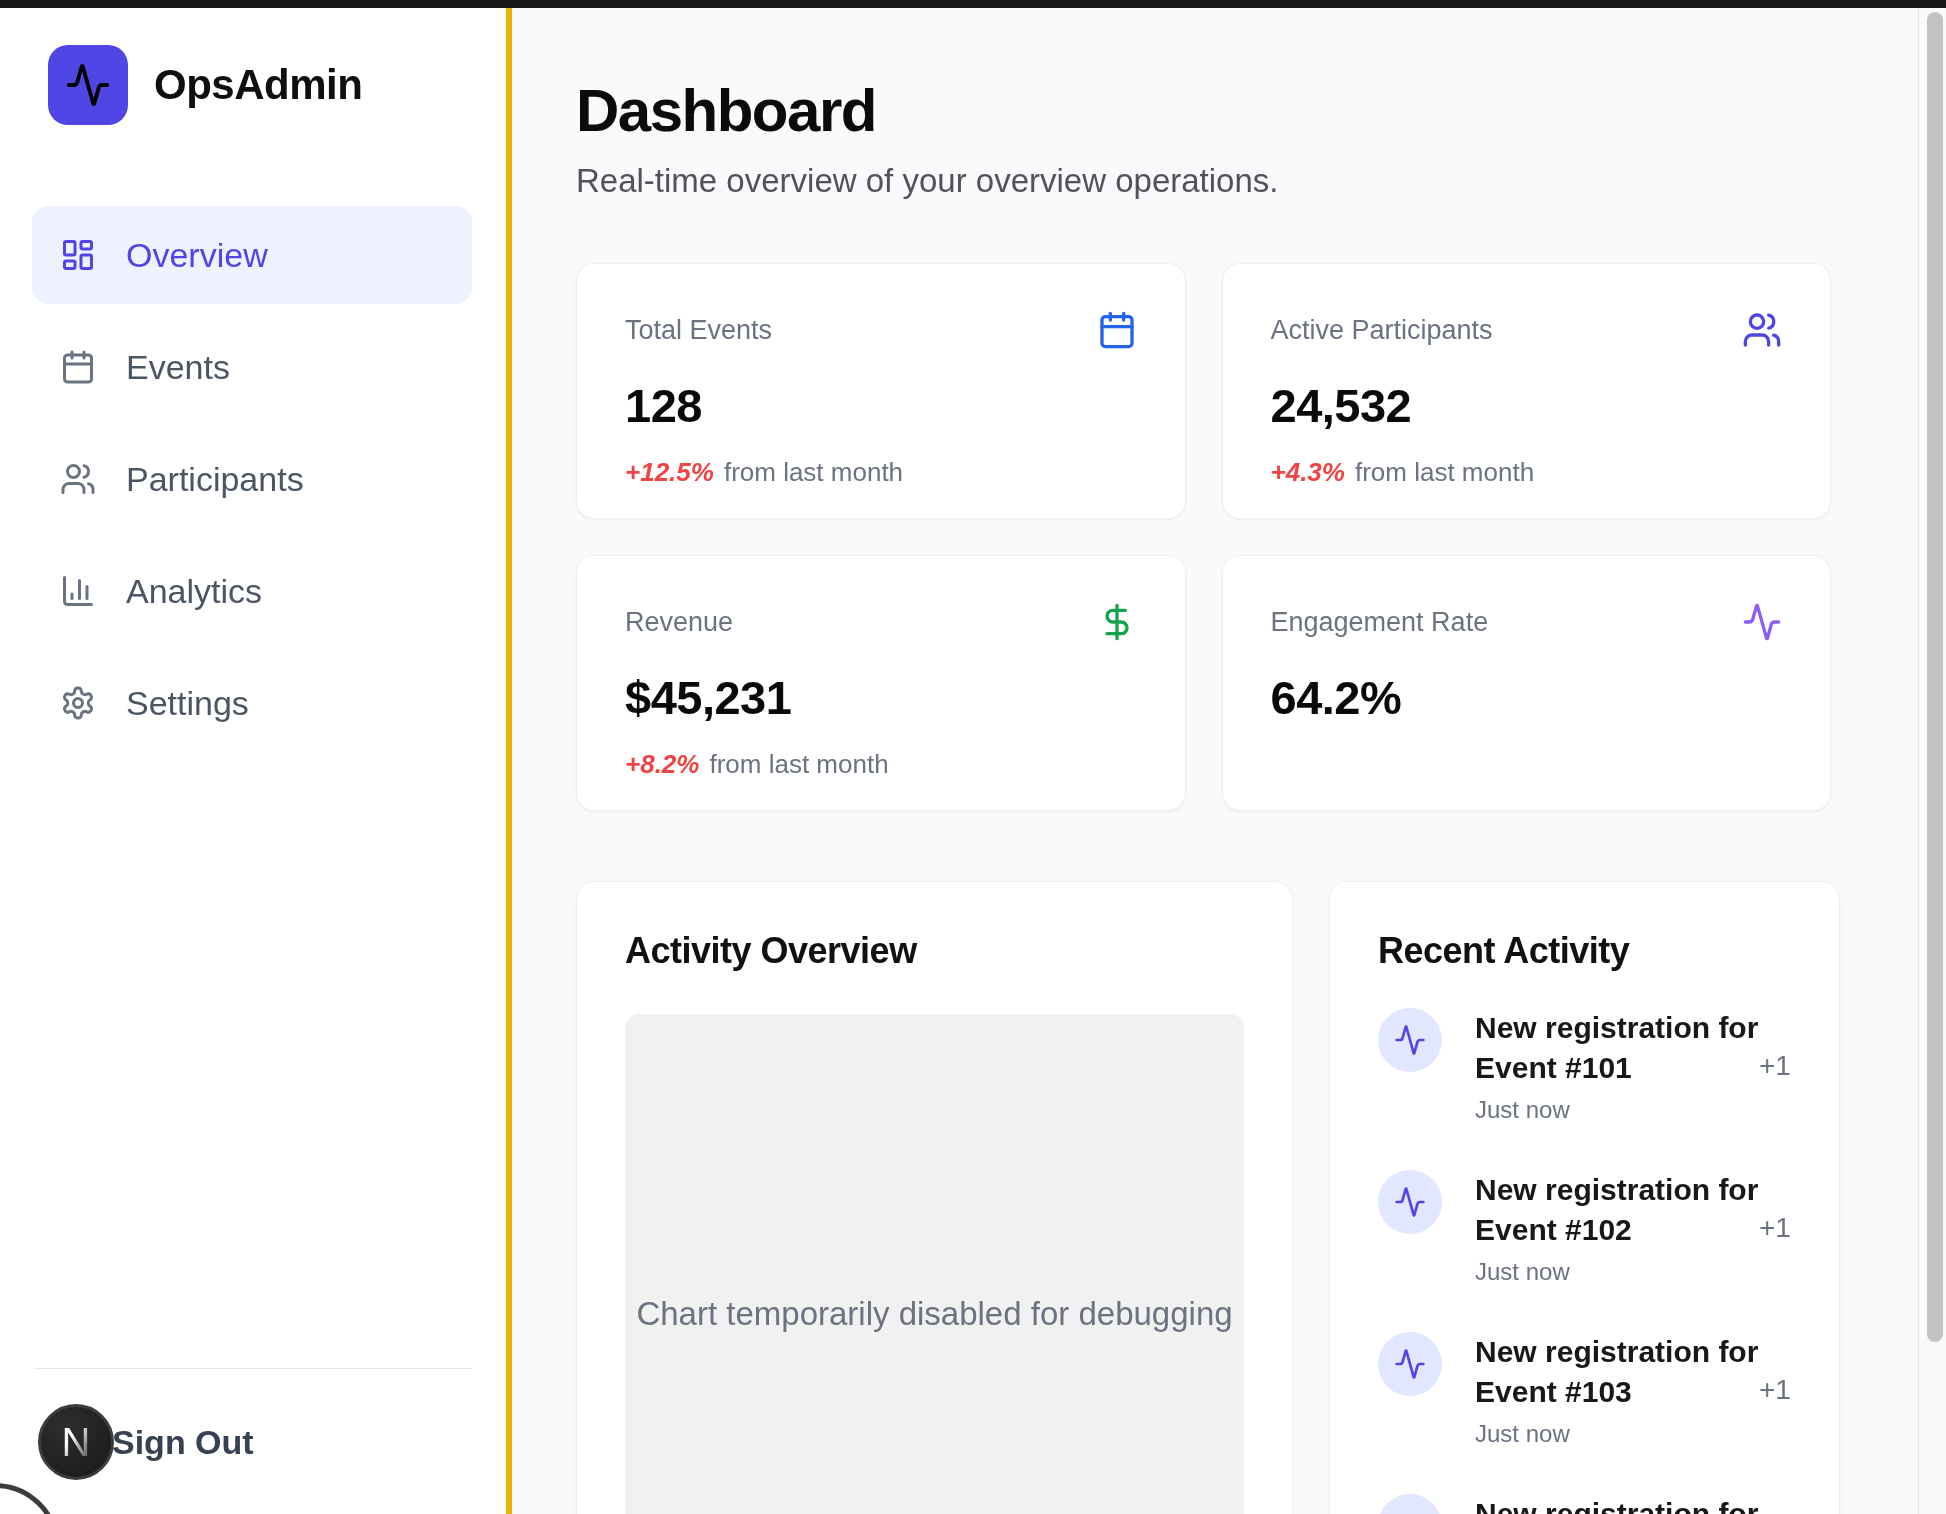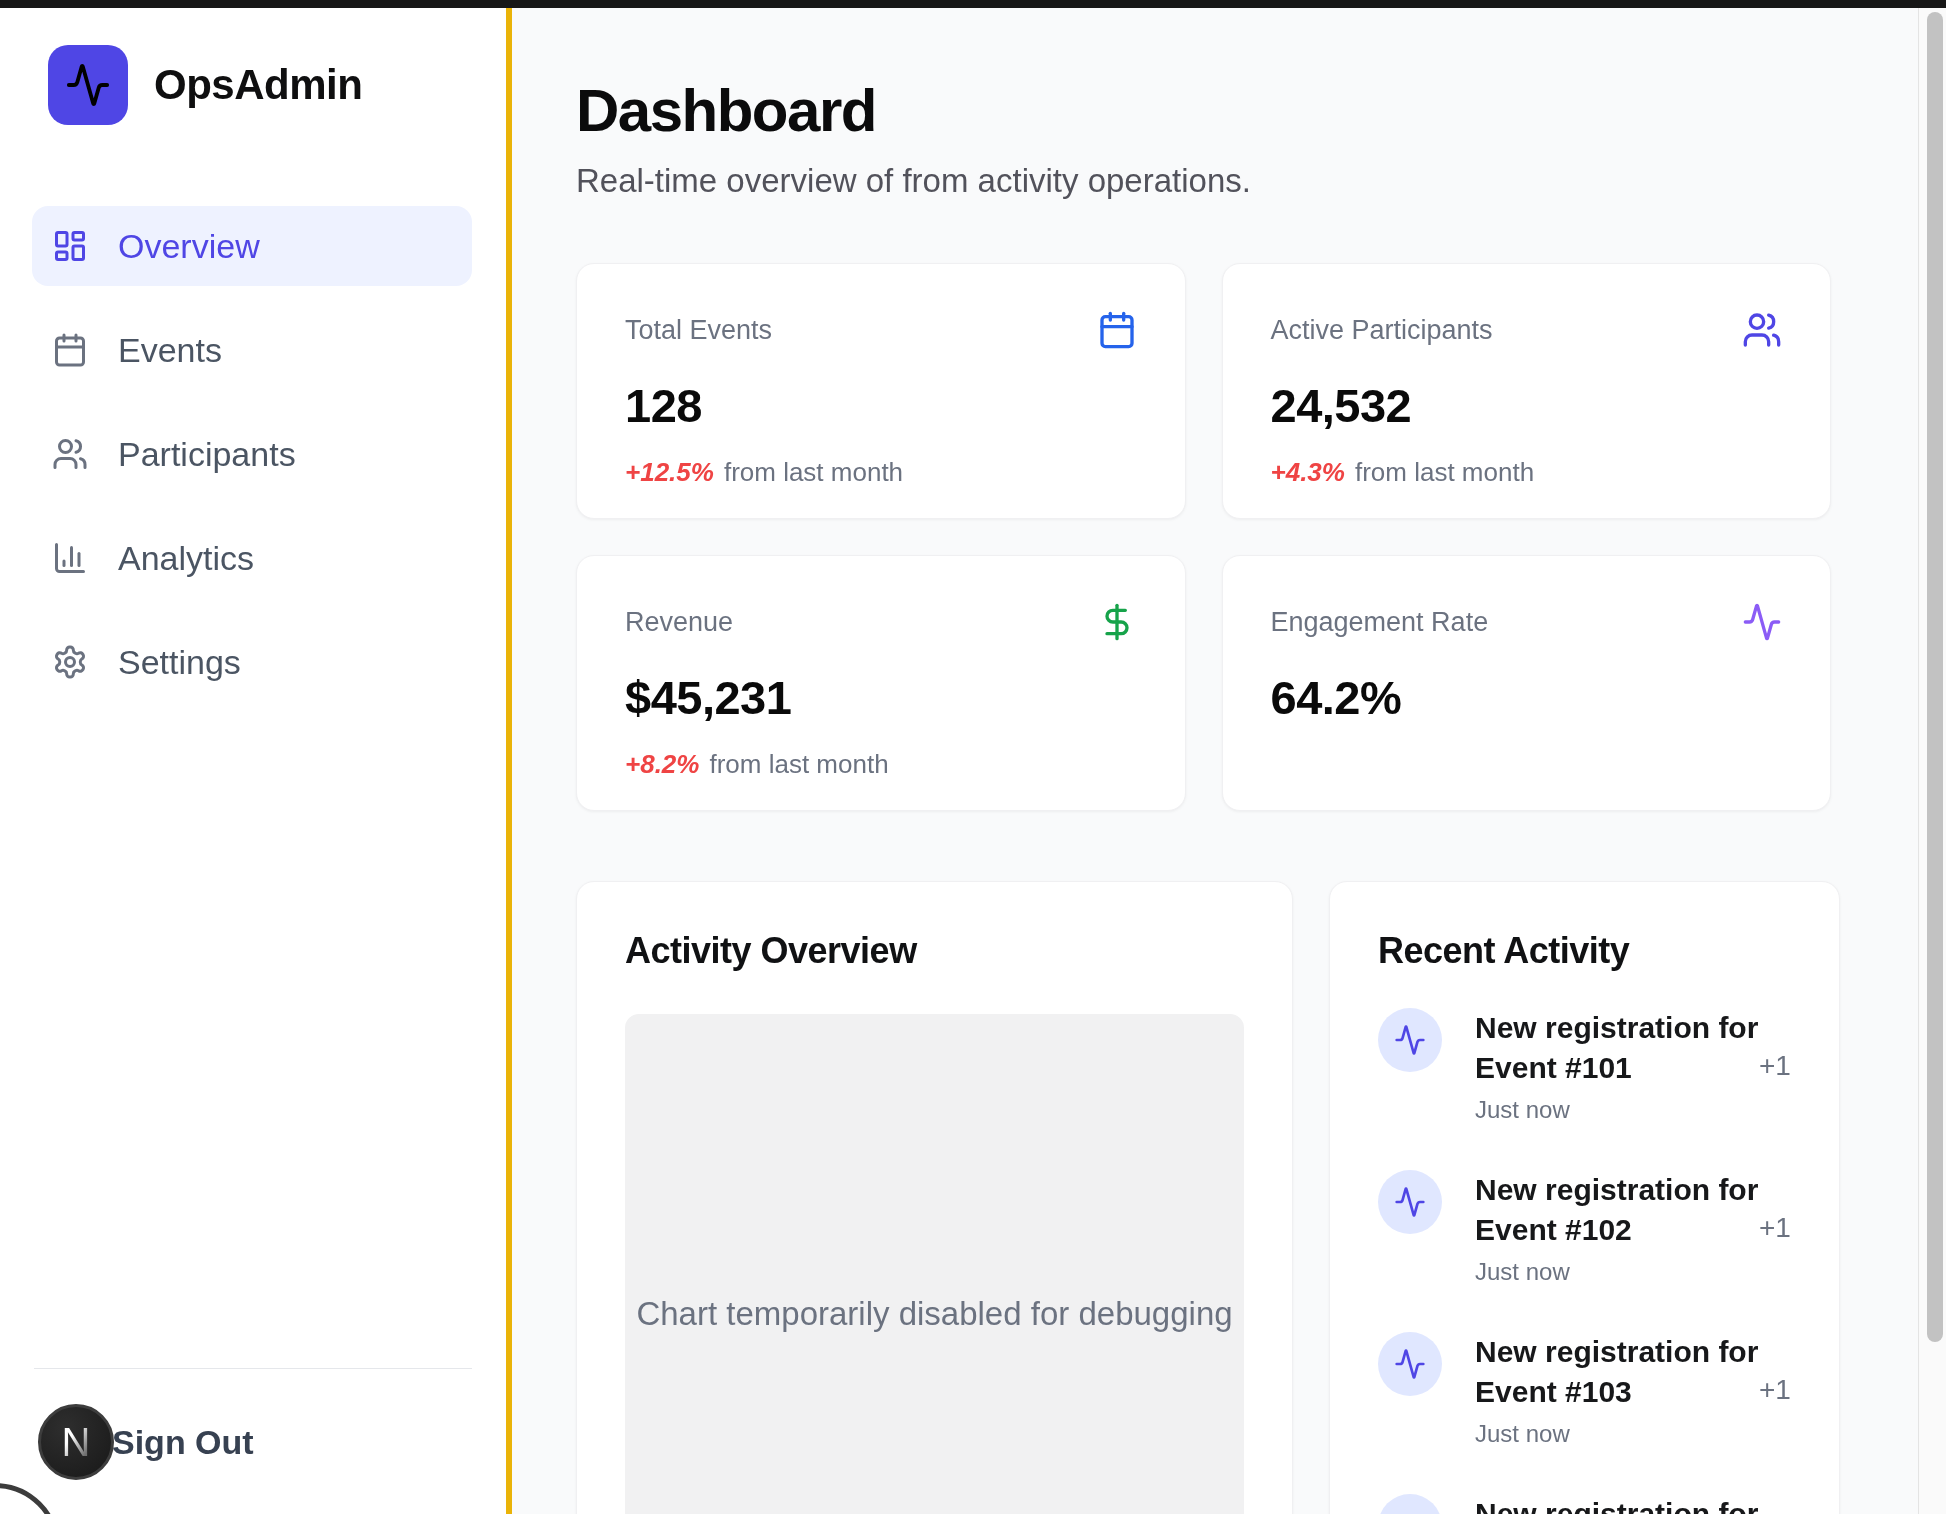--- a/index.html
+++ b/index.html
@@ -11,22 +11,22 @@
   
   .sidebar { position:absolute; left:0; top:8px; width:512px; height:1506px;
              background:#ffffff; border-right:6px solid #eab308; }
   .logo-row { display:flex; align-items:center; margin:37px 0 0 48px; }
   .logo-badge { width:80px; height:80px; border-radius:20px; background:#4f46e5;
                 display:flex; align-items:center; justify-content:center; }
   .logo-badge svg { width:46px; height:46px; stroke:#ffffff; }
   .logo-text { margin-left:26px; font-size:42px; font-weight:700; color:#0f0f10; letter-spacing:-0.5px; }
 
   .nav { margin:81px 34px 0 32px; }
-  .nav-item { display:flex; align-items:center; height:80px; border-radius:16px;
-              padding-left:20px; margin-bottom:24px; cursor:pointer; }
+  .nav-item { display:flex; align-items:center; height:98px; border-radius:16px;
+              padding-left:28px; margin-bottom:14px; cursor:pointer; }
   .nav-item .nav-icon { width:36px; height:36px; color:#6b7280; flex:0 0 36px; }
   .nav-item .nav-icon svg { width:36px; height:36px; }
   .nav-item .nav-label { margin-left:30px; font-size:34px; font-weight:500; color:#4b5563; }
   .nav-item.active { background:#eef2ff; }
   .nav-item.active .nav-icon { color:#4f46e5; }
   .nav-item.active .nav-label { color:#4f46e5; }
 
   .sidebar-footer { position:absolute; left:34px; right:34px; top:1360px; height:146px;
                     border-top:1px solid #e5e7eb; }
   .avatar { position:absolute; left:4px; top:35px; width:76px; height:76px; border-radius:50%;
@@ -162,21 +162,21 @@
   <div class="sidebar-footer">
     <div class="avatar">
       <span>N</span>
     </div>
     <div class="signout-label">Sign Out</div>
   </div>
 </div>
 
 <div class="main">
   <div class="page-title">Dashboard</div>
-  <div class="page-subtitle">Real-time overview of from activity operations.</div>
+  <div class="page-subtitle">Real-time overview of your overview operations.</div>
 
   <div class="stats-grid">
 
     <div class="stat-card">
       <div class="stat-top">
         <span class="stat-label">Total Events</span>
         <span class="stat-icon" style="color:#2563eb">
           <svg class="icon" viewBox="0 0 24 24">
               <path d="M8 2v4"></path>
               <path d="M16 2v4"></path>

